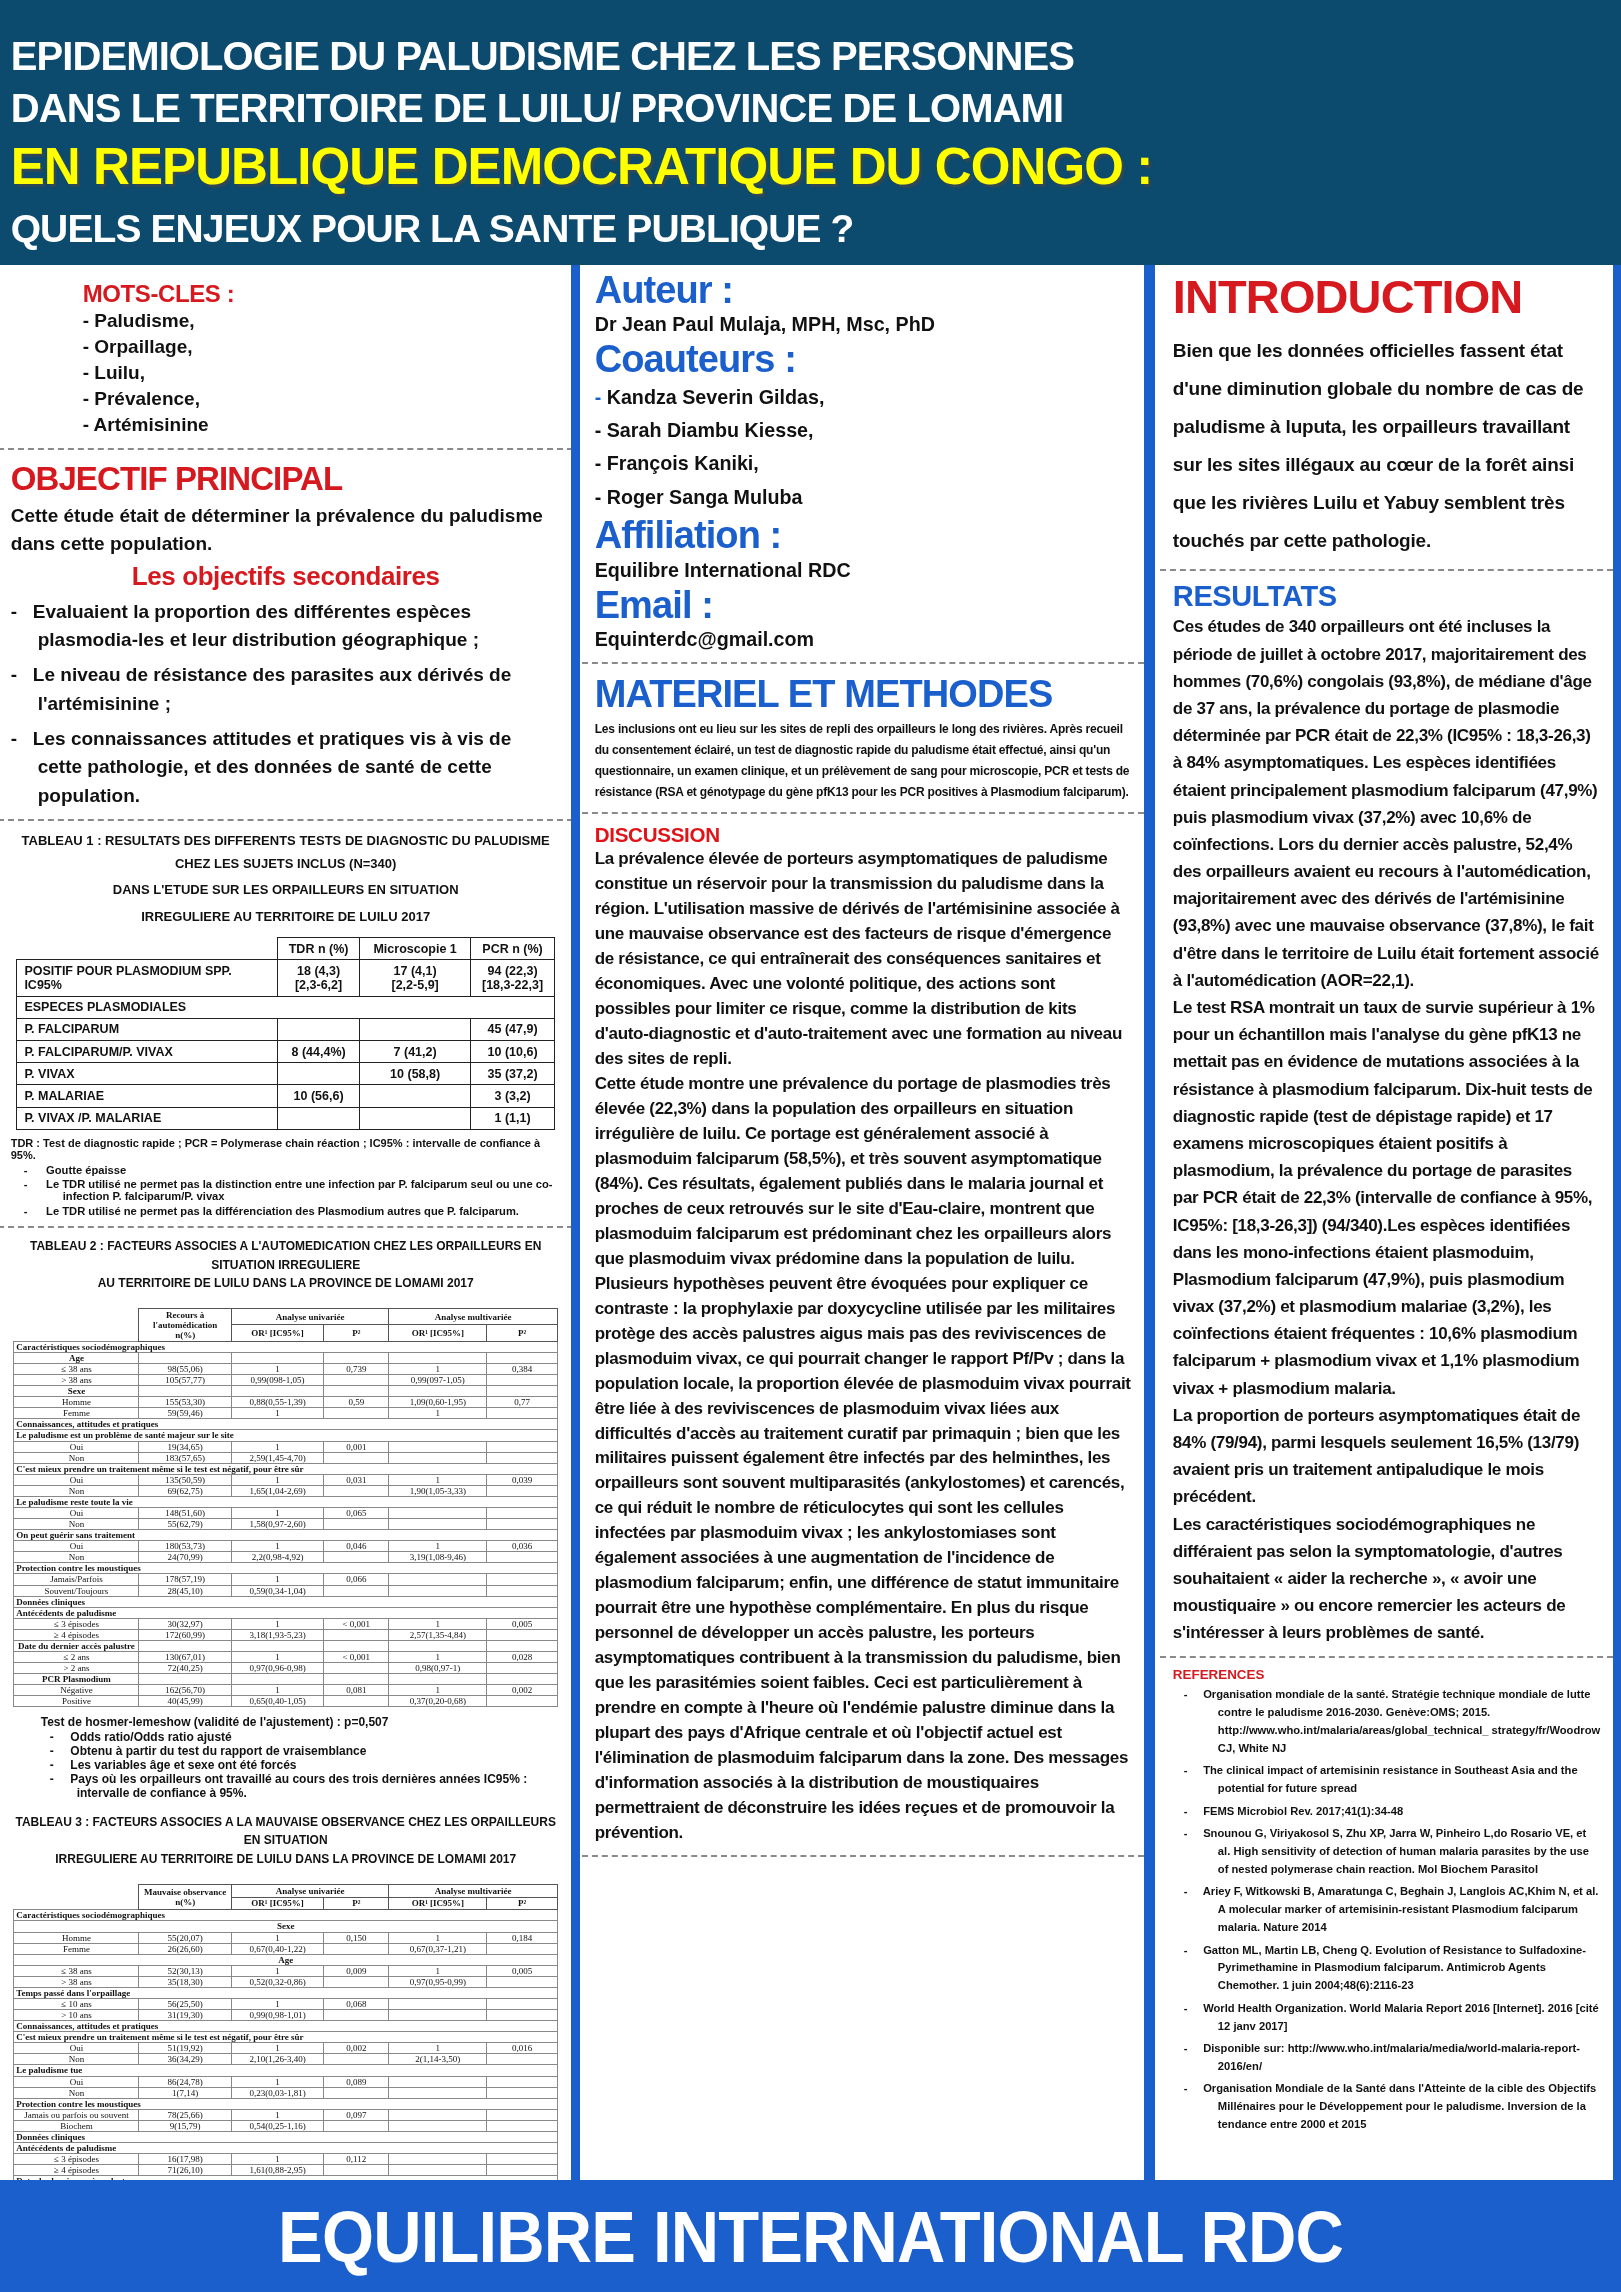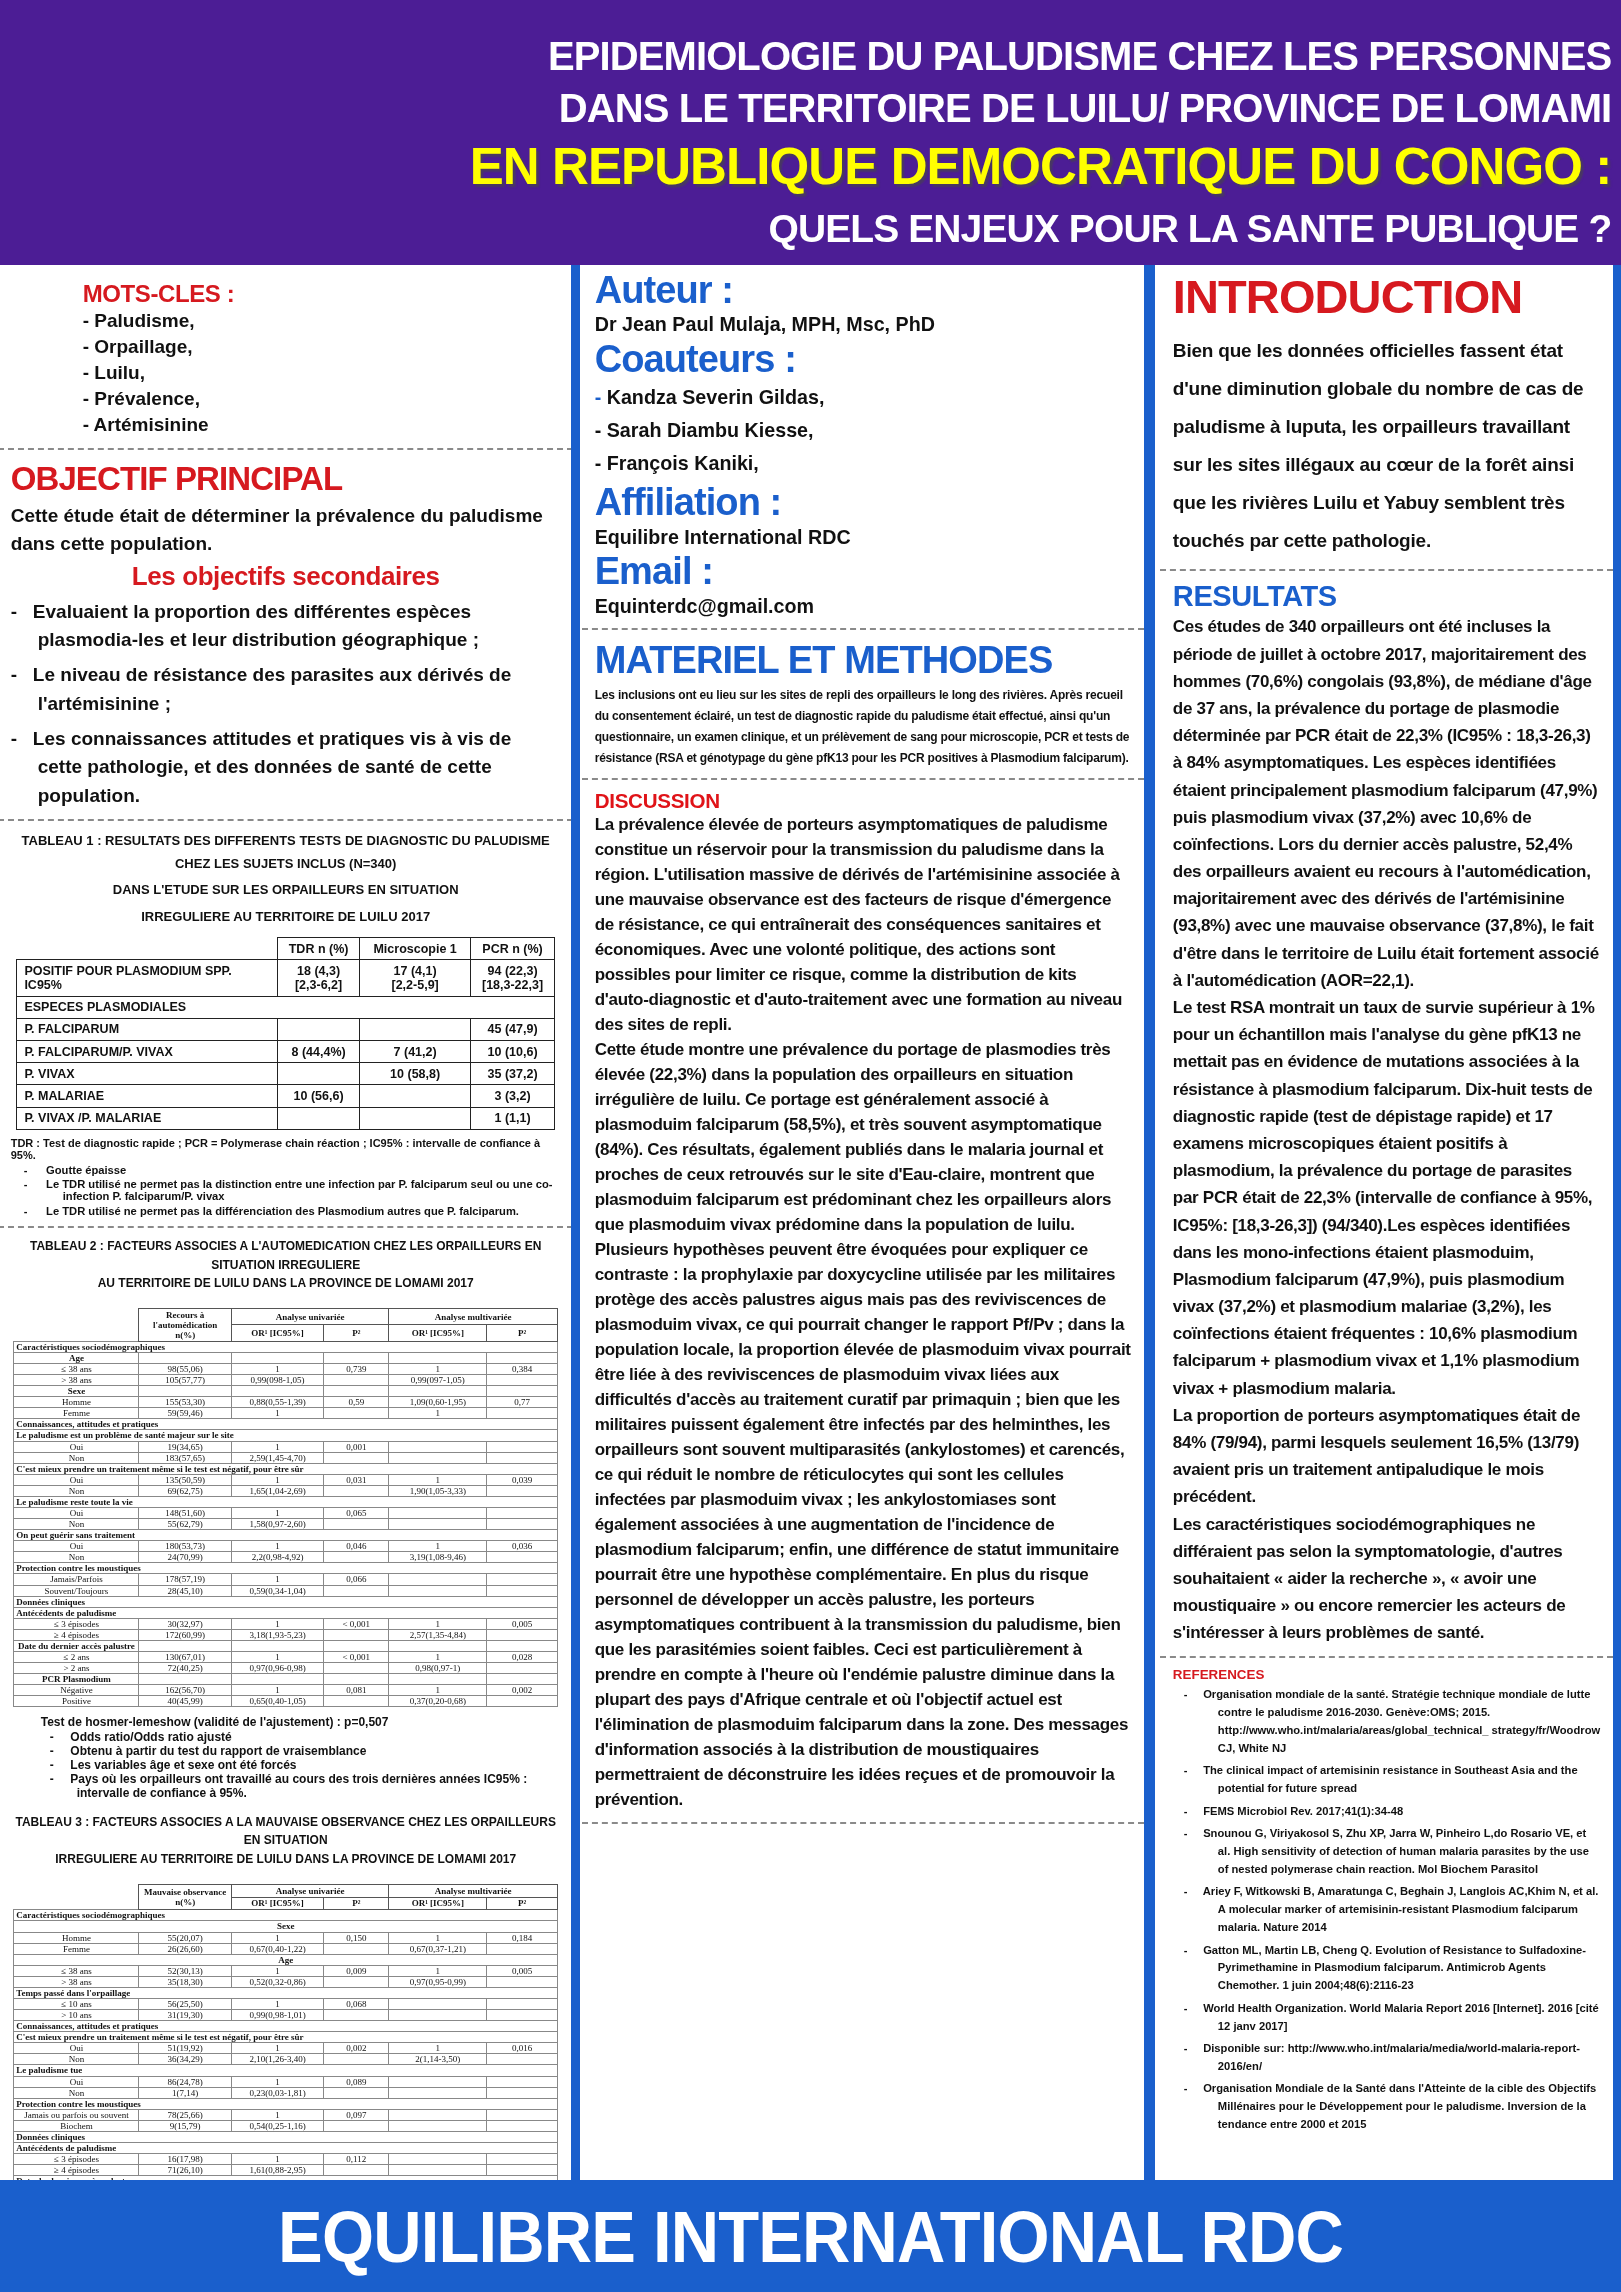--- a/index.html
+++ b/index.html
@@ -3,21 +3,21 @@
 <meta charset="utf-8">
 <style>
   html,body { margin:0; padding:0; background:#e8e8e8; }
   .poster {
     width:1622px; height:2293px; background:#ffffff; overflow:hidden;
     display:flex; flex-direction:column;
     font-family:"Liberation Sans", sans-serif; color:#111;
   }
   
   .header {
-    background:#4c1d95; color:#fff; text-align:right;
+    background:#0c4a6e; color:#fff; text-align:left;
     padding:30px 10.7px 14.3px; flex:0 0 auto;
   }
   .t-line { font-size:40px; font-weight:800; line-height:1.3; letter-spacing:-0.9px; }
   .t-highlight {
     color:#ffff00; font-size:51px; font-weight:800; line-height:1.15;
     margin-top:3.6px; letter-spacing:-0.9px; text-shadow:2.7px 2.7px 1.8px rgba(70,70,70,.65);
   }
   .t-sub { font-size:39px; font-weight:800; margin-top:10.7px; letter-spacing:-0.9px; }
 
   
@@ -643,20 +643,21 @@
     <div class="vdiv"></div>
 
     <div class="col col-mid">
       <div class="m-heading">Auteur :</div>
       <div class="m-value">Dr Jean Paul Mulaja, MPH, Msc, PhD</div>
       <div class="m-heading">Coauteurs :</div>
       <div class="coauthors">
           <div class="li">Kandza Severin Gildas,</div>
           <div class="li">Sarah Diambu Kiesse,</div>
           <div class="li">François Kaniki,</div>
+          <div class="li">Roger Sanga Muluba</div>
         </div>
       <div class="m-heading">Affiliation :</div>
       <div class="m-value">Equilibre International RDC</div>
       <div class="m-heading">Email :</div>
       <div class="m-value">Equinterdc@gmail.com</div>
       <div class="sep"></div>
 
       <div>
         <div class="m-heading">MATERIEL ET METHODES</div>
         <div class="mm-text">Les inclusions ont eu lieu sur les sites de repli des orpailleurs le long des rivières. Après recueil du consentement éclairé, un test de diagnostic rapide du paludisme était effectué, ainsi qu'un questionnaire, un examen clinique, et un prélèvement de sang pour microscopie, PCR et tests de résistance (RSA et génotypage du gène pfK13 pour les PCR positives à Plasmodium falciparum).</div>

